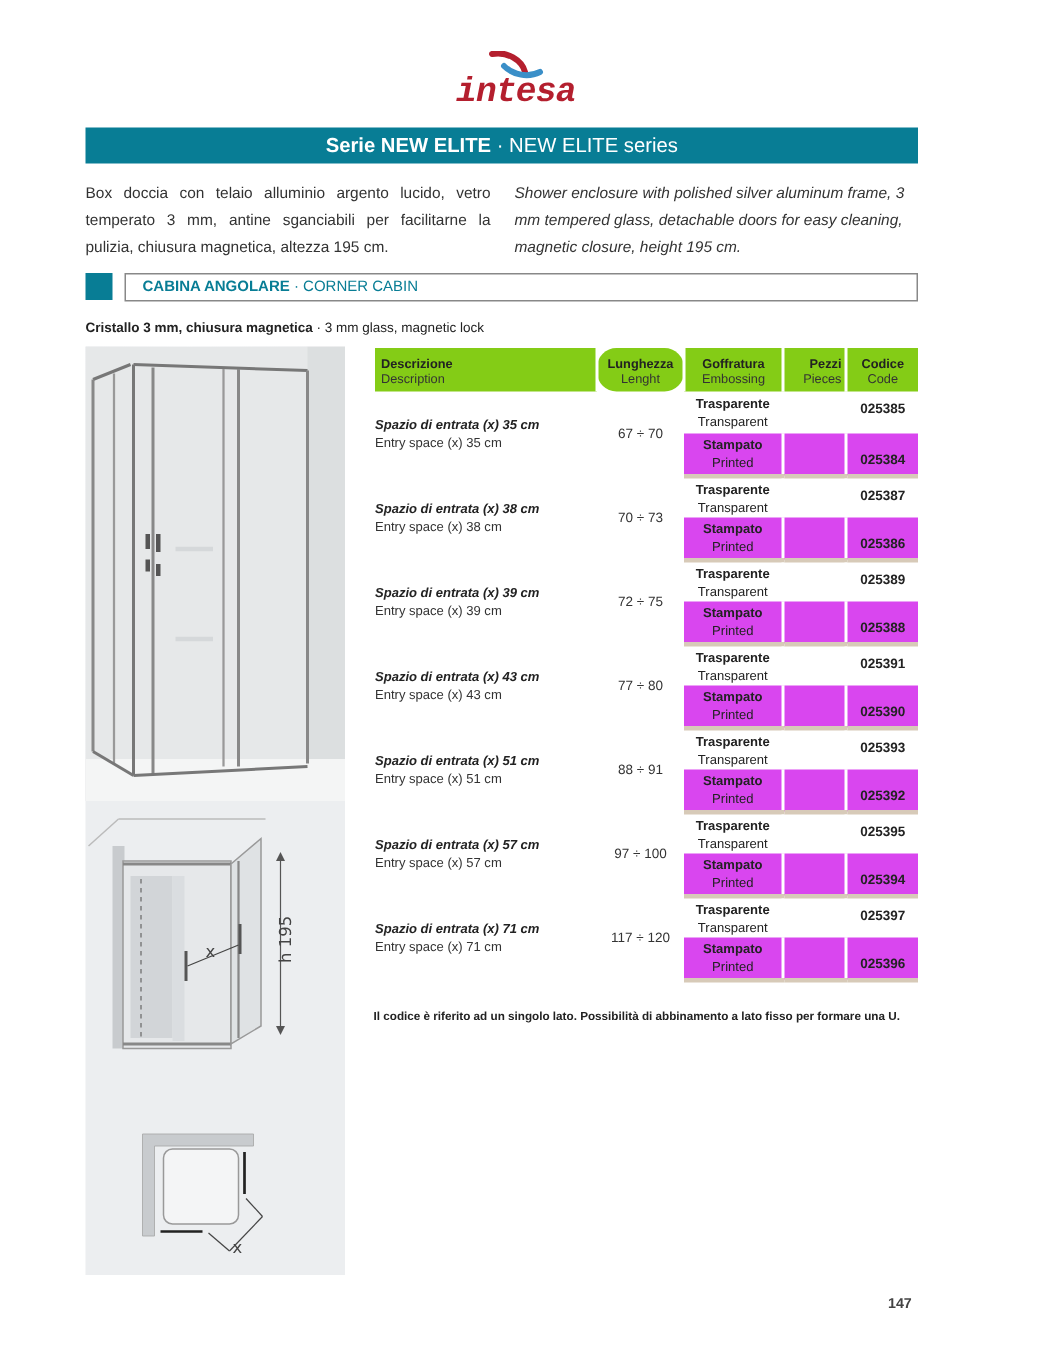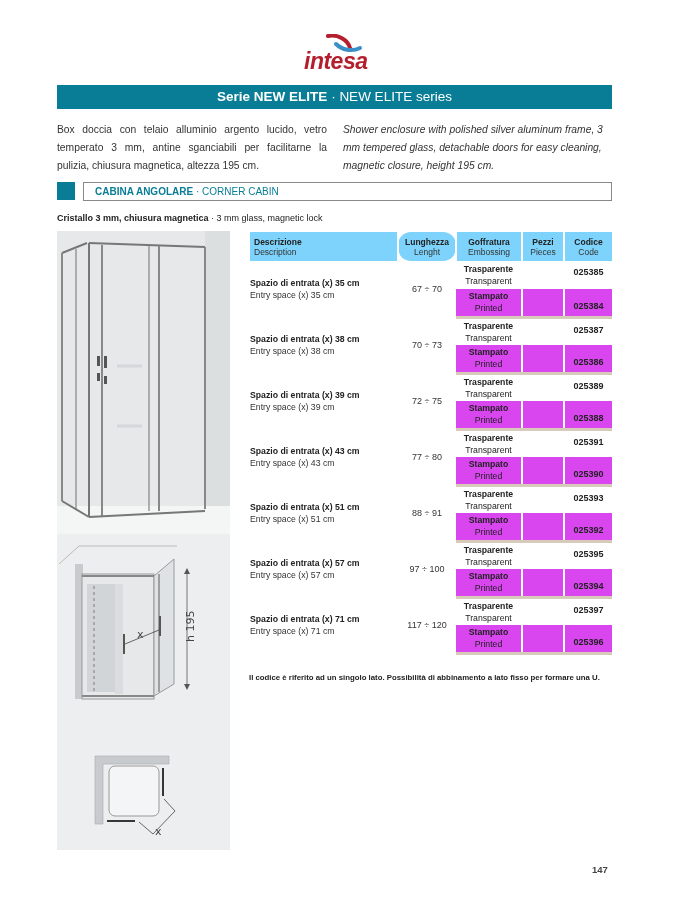--- a/index.html
+++ b/index.html
@@ -1,50 +1,50 @@
 <!DOCTYPE html>
 <html><head>
 <meta charset="utf-8">
 <style>
   * { box-sizing: border-box; margin: 0; padding: 0; }
   html, body { width: 697px; height: 902px; background: #ffffff; overflow: hidden; }
   body { font-family: "Liberation Sans", sans-serif; color: #222; position: relative; }
 
   .logo { position: absolute; left: 296px; top: 34px; width: 110px; height: 46px; }
   .logo svg { position: absolute; left: 18px; top: 0; }
-  .logo-text { position: absolute; left: 8px; top: 14px; font-family: Liberation Sans, sans-serif; font-weight: bold; font-style: italic; font-size: 23px; color: #b41f2e; letter-spacing: -0.5px; }
+  .logo-text { position: absolute; left: 8px; top: 14px; font-family: Liberation Mono, monospace; font-weight: bold; font-style: italic; font-size: 23px; color: #b41f2e; letter-spacing: -0.5px; }
 
   .series-band { position: absolute; left: 57px; top: 85px; width: 555px; height: 24px; background: #087d95; color: #fff; text-align: center; font-size: 13.5px; line-height: 24px; }
   .series-band b { font-weight: bold; }
 
   .intro { position: absolute; top: 121px; font-size: 10.3px; line-height: 18px; color: #333; }
   .intro-it { left: 57px; width: 270px; text-align: justify; }
   .intro-en { left: 343px; width: 270px; font-style: italic; }
 
   .section-sq { position: absolute; left: 57px; top: 182px; width: 18px; height: 18px; background: #087d95; }
   .section-box { position: absolute; left: 83px; top: 182px; width: 529px; height: 19px; border: 1px solid #888; font-size: 10px; line-height: 17px; padding-left: 11px; color: #087d95; }
   .section-box b { font-weight: bold; }
 
   .subhead { position: absolute; left: 57px; top: 213px; font-size: 9px; color: #222; }
   .subhead b { font-weight: bold; }
 
   .photo { position: absolute; left: 57px; top: 231px; width: 173px; height: 303px; background: linear-gradient(90deg, #e4e6e7 0%, #eef0f0 40%, #e3e5e6 100%); overflow: hidden; }
   .drawing { position: absolute; left: 57px; top: 534px; width: 173px; height: 316px; background: #eceef0; }
 
   table.spec { position: absolute; left: 250px; top: 232px; width: 362px; border-collapse: collapse; font-size: 8.5px; }
-  table.spec th { background: #7dd3fc; font-weight: normal; color: #333; padding: 3px 2px; vertical-align: middle; line-height: 10px; height: 29px; border-right: 2px solid #fff; }
+  table.spec th { background: #84cc16; font-weight: normal; color: #333; padding: 3px 2px; vertical-align: middle; line-height: 10px; height: 29px; border-right: 2px solid #fff; }
   table.spec th:last-child { border-right: none; }
   table.spec th b { display: block; font-weight: bold; color: #222; }
   table.spec th.desc { text-align: left; padding-left: 4px; width: 148px; }
   table.spec th.len { width: 58px; border-radius: 13px; }
   table.spec th.emb { width: 66px; }
-  table.spec th.pcs { width: 42px; }
+  table.spec th.pcs { width: 42px; text-align: right; }
   table.spec td { padding: 0; vertical-align: middle; line-height: 12px; }
   td.desc-cell { padding-left: 4px; font-size: 8.7px; color: #333; }
-  td.desc-cell b { display: block; font-weight: bold; color: #222; }
+  td.desc-cell b { display: block; font-weight: bold; color: #222; font-style: italic; }
   td.len-cell { text-align: center; font-size: 9px; color: #333; }
   td.emb { text-align: center; font-size: 8.7px; height: 28px; border-right: 2px solid #fff; }
   td.emb b { display: block; font-weight: bold; color: #222; }
   td.pcs { border-right: 2px solid #fff; }
   td.code { text-align: center; font-weight: bold; font-size: 9px; color: #222; height: 28px; }
   tr.printed td.emb, tr.printed td.pcs, tr.printed td.code { background: #d946ef; }
   tr.printed td { border-bottom: 3px solid #d7cab8; }
   tr.trans td.code { vertical-align: top; padding-top: 5px; }
   tr.printed td.code { vertical-align: bottom; padding-bottom: 4px; }
 

